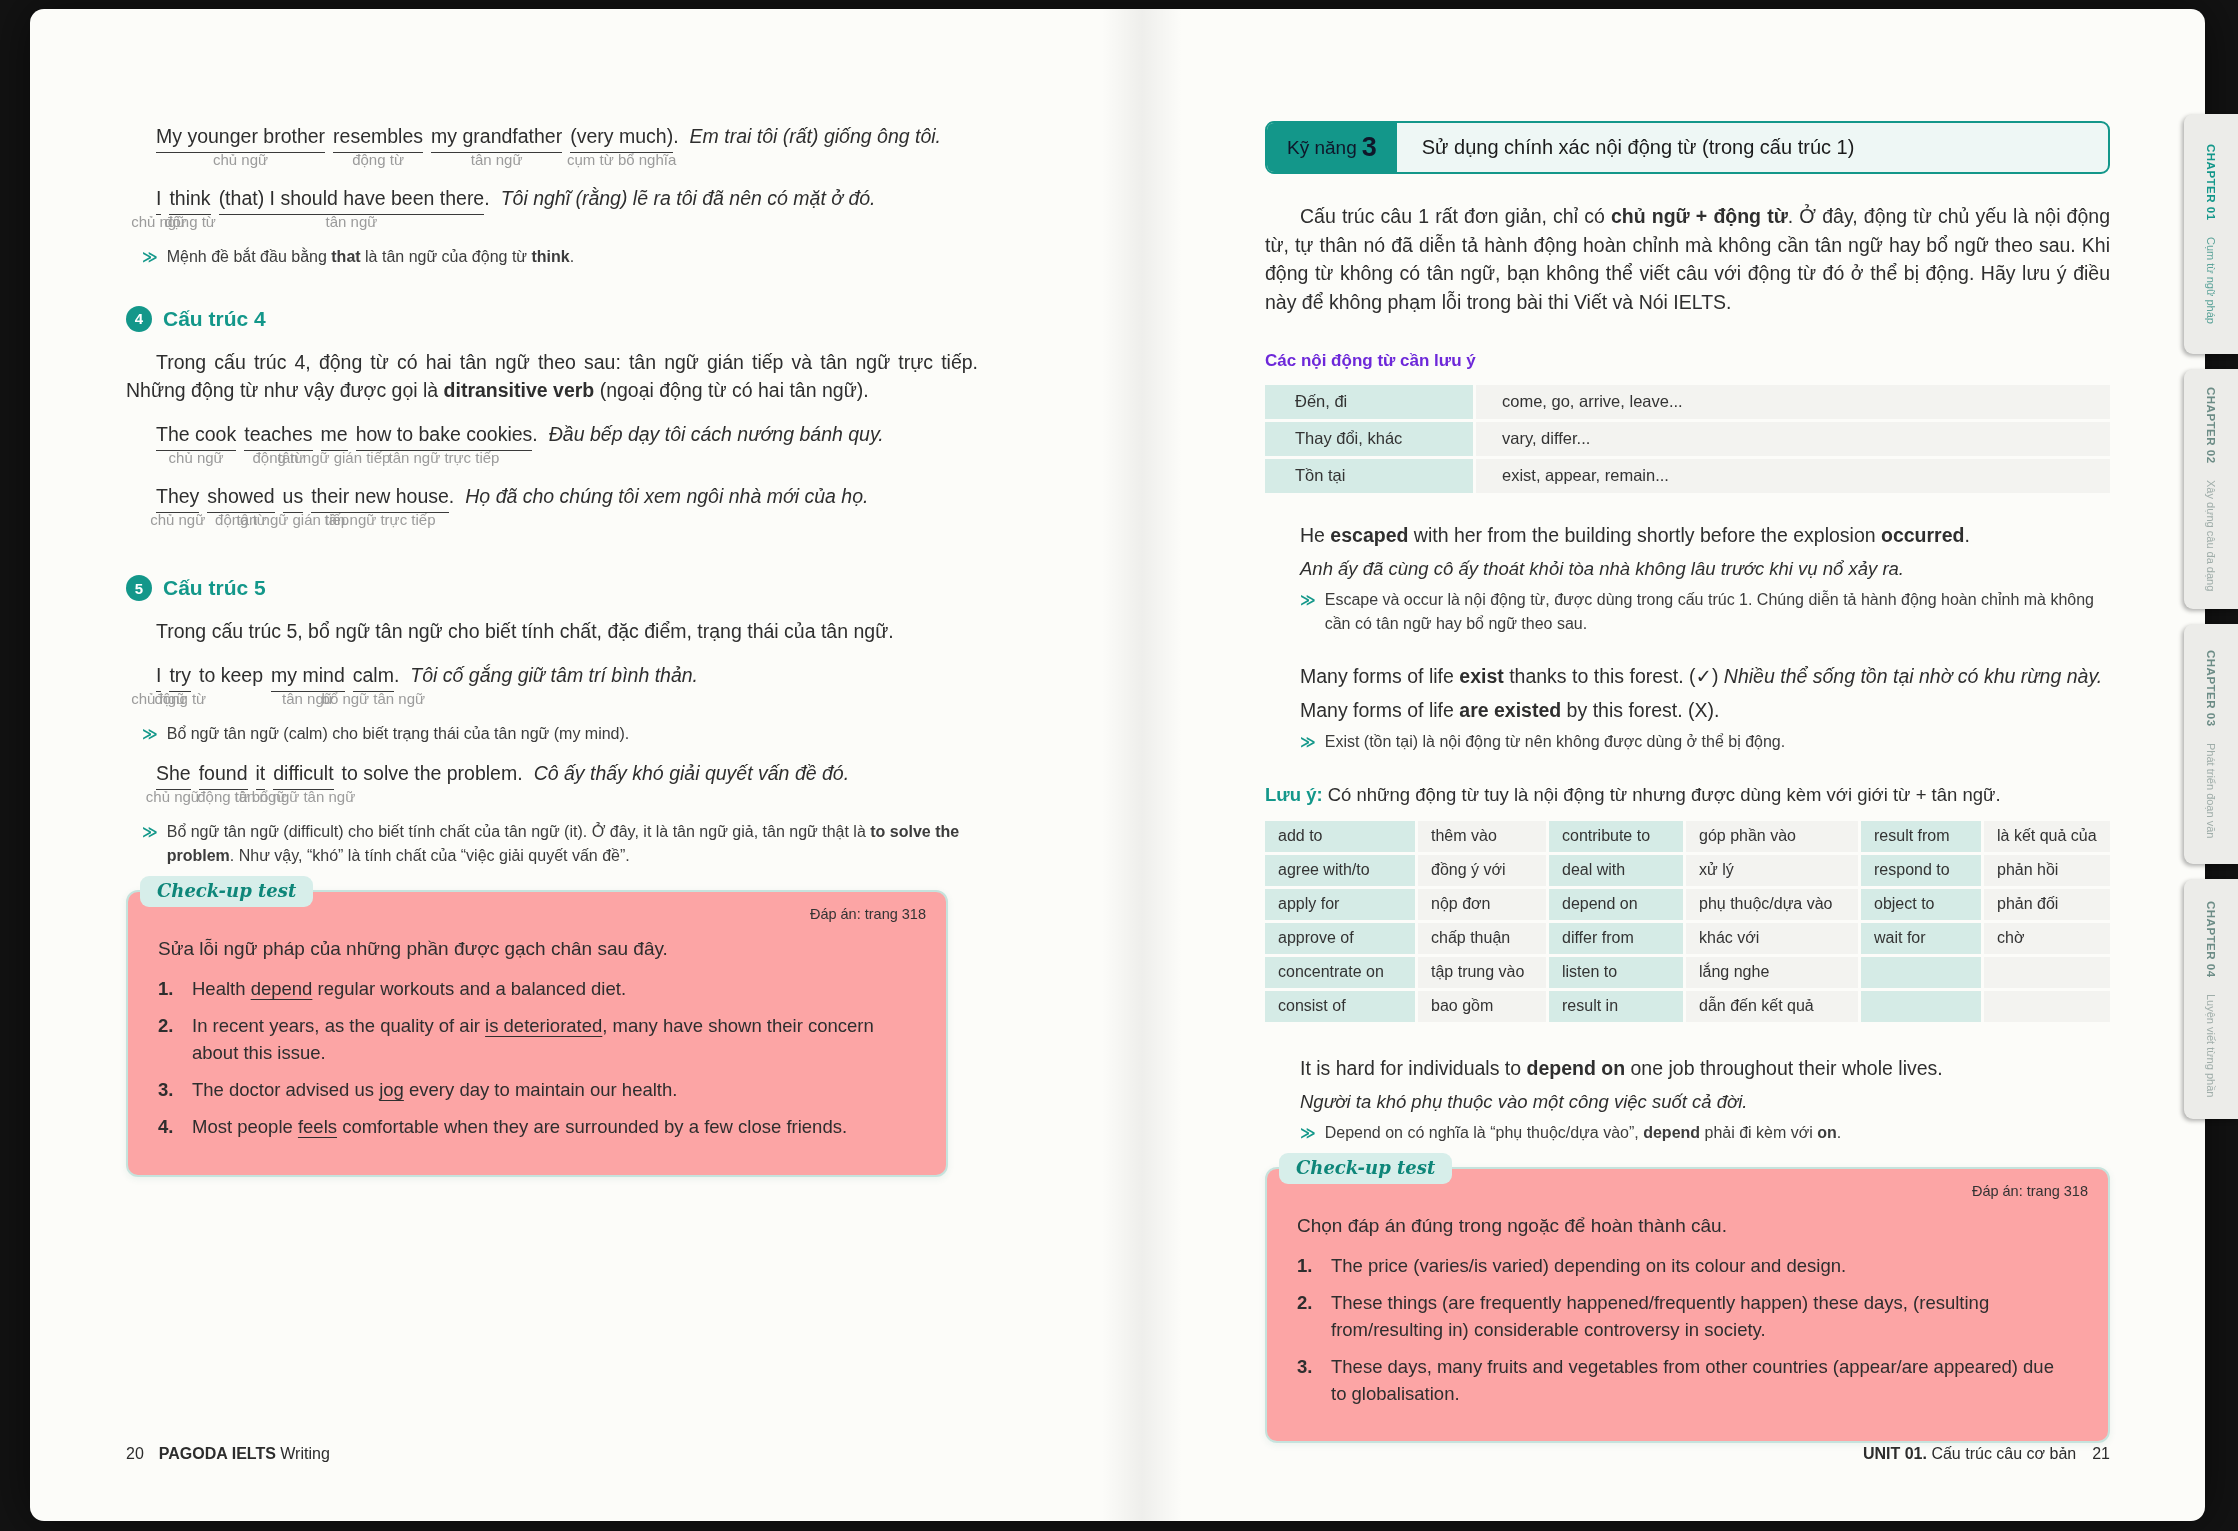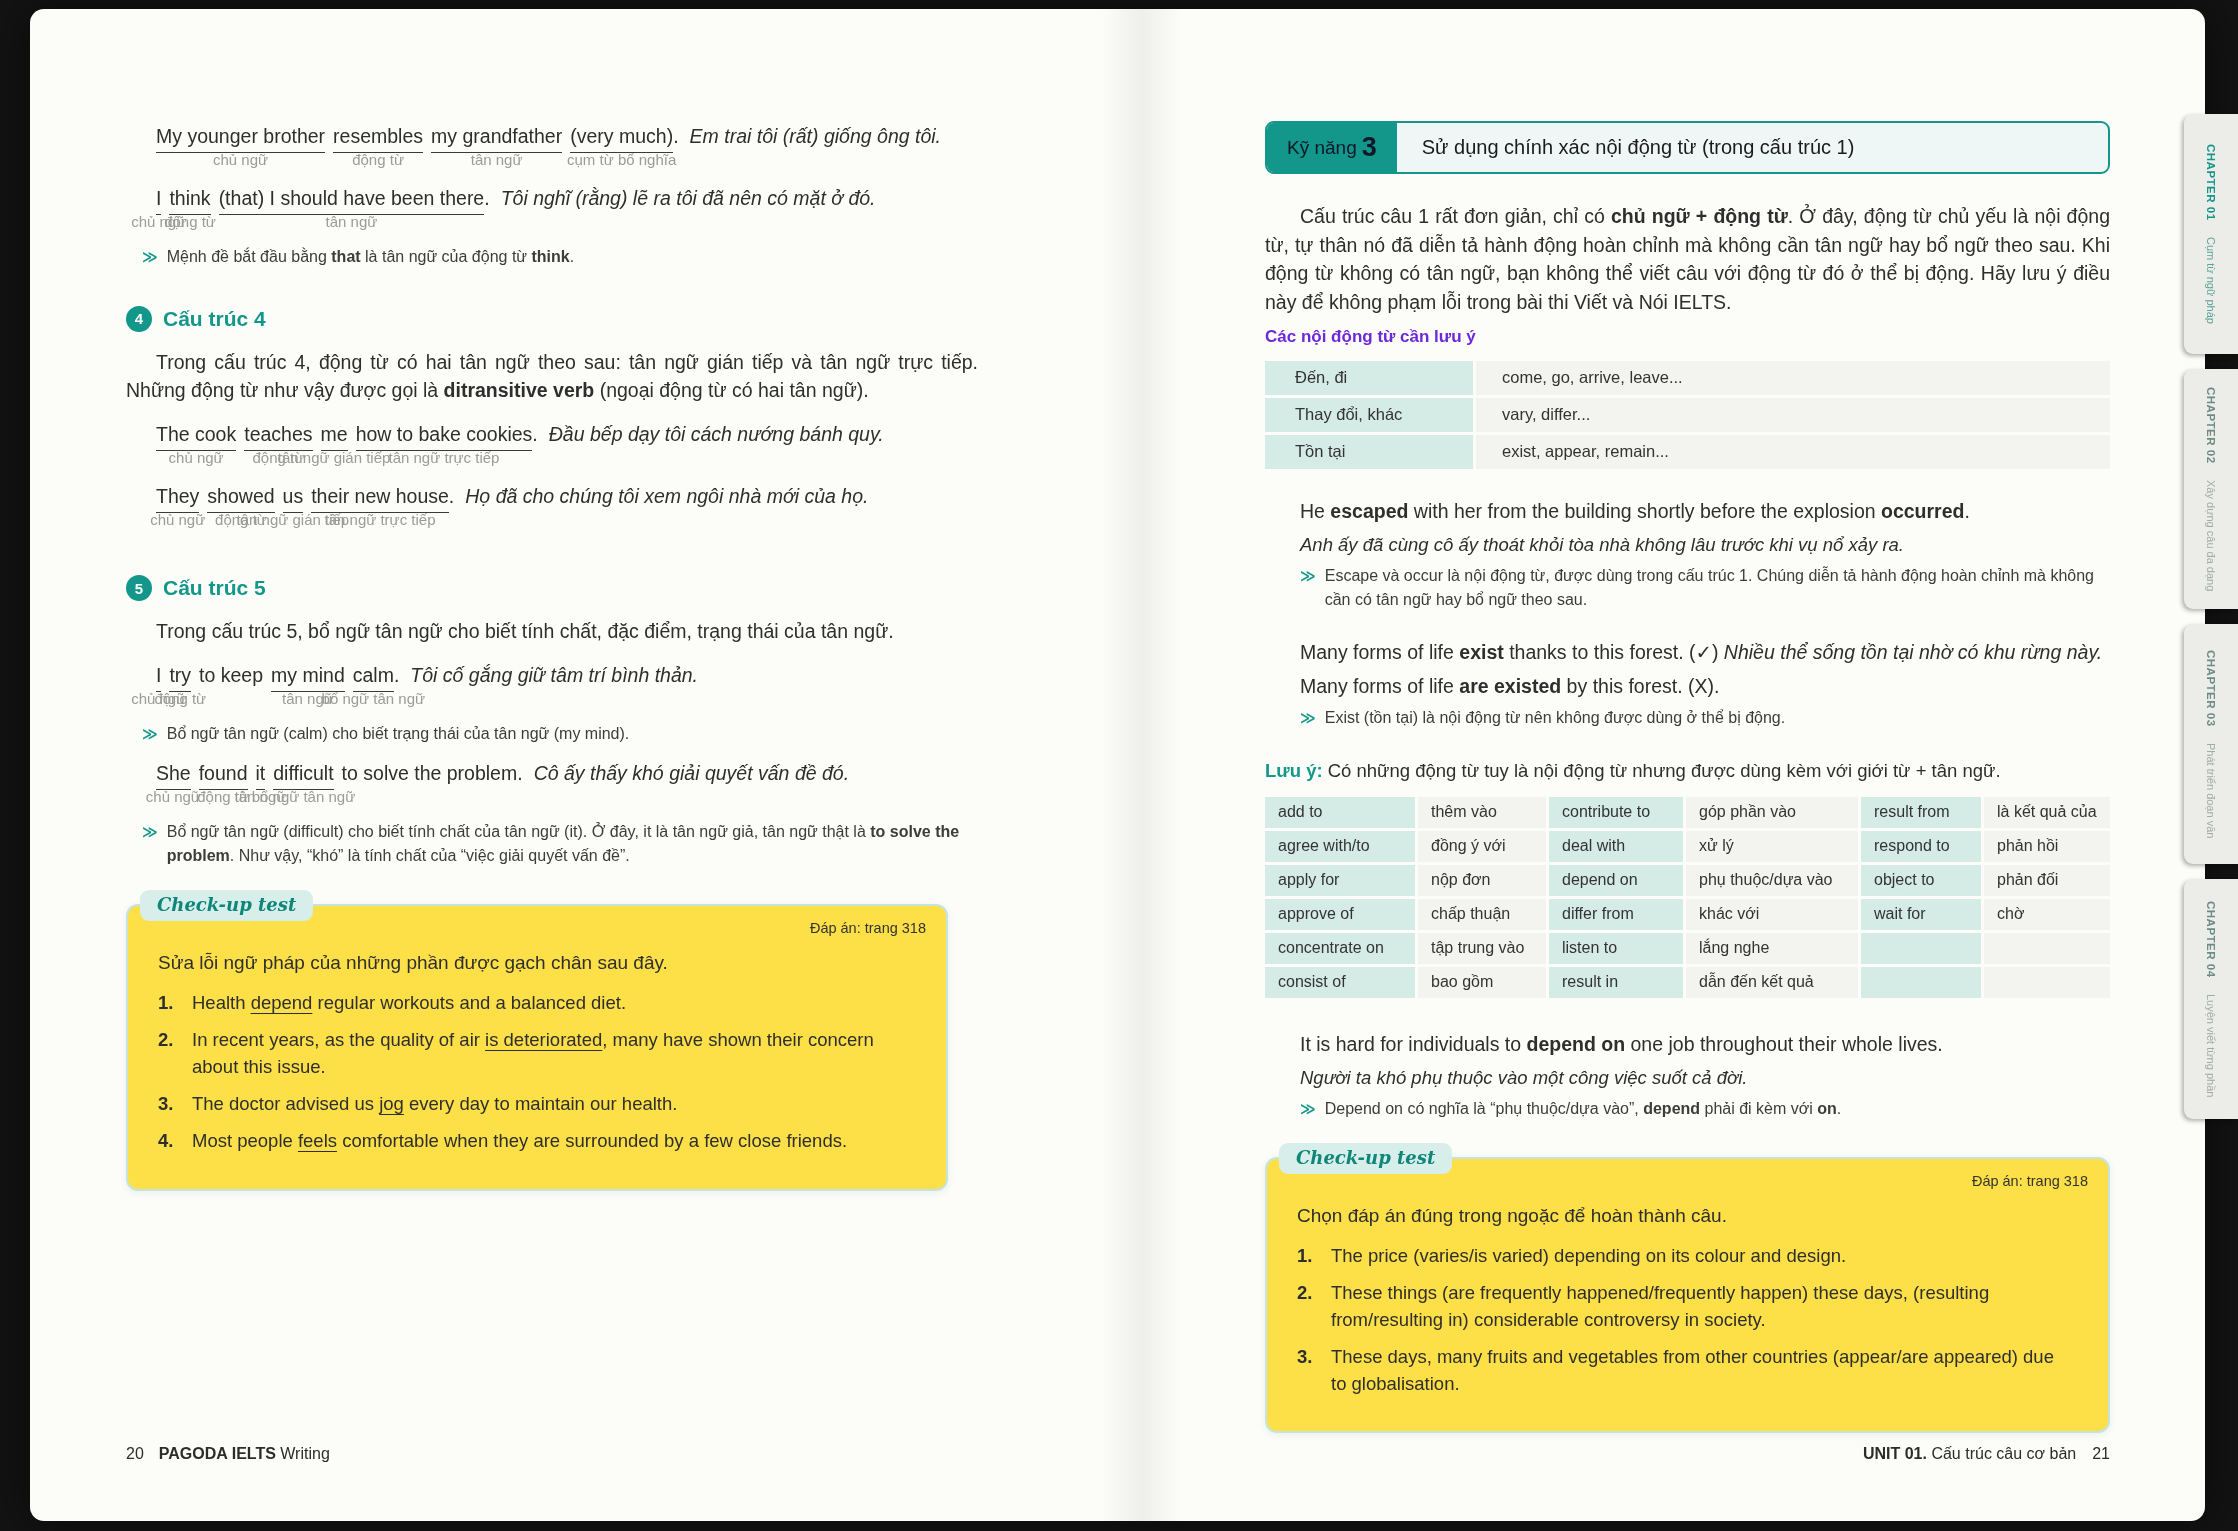--- a/index.html
+++ b/index.html
@@ -30,21 +30,21 @@
   .note{display:flex;gap:9px;font-size:16px;line-height:1.5;color:#3c3c3c;margin:0 0 12px 16px}
   .col-right .note{margin-left:35px;margin-top:2px}
   .note-arrow{color:#14988a;font-weight:bold;font-size:15px;line-height:1.65;flex:none}
 
   
   .sec-head{display:flex;align-items:center;gap:11px;margin:36px 0 16px;color:#13978a}
   .sec-num{width:26px;height:26px;border-radius:50%;background:#13978a;color:#fff;font-size:15px;
            font-weight:bold;display:flex;align-items:center;justify-content:center;flex:none}
   .sec-title{font-size:21px;font-weight:bold}
   .para{font-size:19.5px;line-height:1.47;text-align:justify;text-indent:30px;margin-bottom:14px}
-  .col-right .para{text-indent:35px;margin-bottom:10px}
+  .col-right .para{text-indent:35px;margin-bottom:34px}
   .seg.b{font-weight:bold}
   .seg.i{font-style:italic}
   .seg.u{text-decoration:underline;text-underline-offset:3.5px}
   .seg.c{color:#13978a;font-weight:bold}
 
   
   .skill-bar{display:flex;border:2.5px solid #13978a;background:#eef7f5;border-radius:9px;overflow:hidden;
              height:53px;margin-bottom:28px;align-items:stretch}
   .skill-badge{background:#13978a;color:#0f172a;display:flex;align-items:center;padding:0 20px;gap:5px;flex:none}
   .badge-label{font-size:19px}
@@ -64,22 +64,22 @@
   .pc{padding:6px 8px 7px 13px;font-size:16px;min-height:31px;color:#333}
   .pc.en{background:#d5ebe6}
   .pc.vi{background:#f3f3f0}
 
   
   .exline{margin-left:35px;font-size:19.5px;line-height:1.5;margin-bottom:5px}
   .trans{margin-left:35px;font-style:italic;font-size:18.5px;line-height:1.5;margin-bottom:5px}
   .gap14{height:14px}
 
   
-  .checkup{position:relative;border:2px solid #c6e3dd;border-radius:12px;background:#fde047;
-           box-shadow:0 2px 7px rgba(60,120,110,.09);padding:46px 36px 24px 30px;margin-top:36px}
+  .checkup{position:relative;border:2px solid #c6e3dd;border-radius:12px;background:#fca5a5;
+           box-shadow:0 2px 7px rgba(60,120,110,.09);padding:46px 36px 24px 30px;margin-top:22px}
   .col-left .checkup{margin-right:30px}
   .cu-tag{position:absolute;top:-16px;left:12px;background:#d7eeea;color:#0e8679;
           font-family:"DejaVu Serif",serif;font-style:italic;font-weight:bold;font-size:18px;
           padding:4px 17px 6px;border-radius:9px}
   .cu-ref{position:absolute;top:14px;right:20px;font-size:14.5px;color:#333}
   .cu-instr{font-size:19px;margin-bottom:16px}
   .cu-item{display:flex;margin-bottom:10px;font-size:18.5px;line-height:1.45}
   .cu-num{font-weight:bold;width:34px;flex:none}
   .cu-text{flex:1}
 

